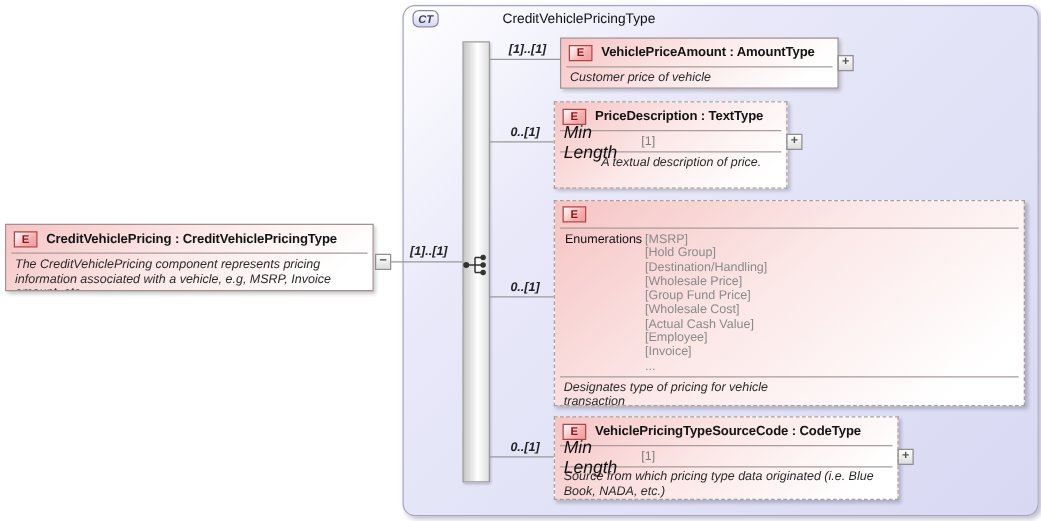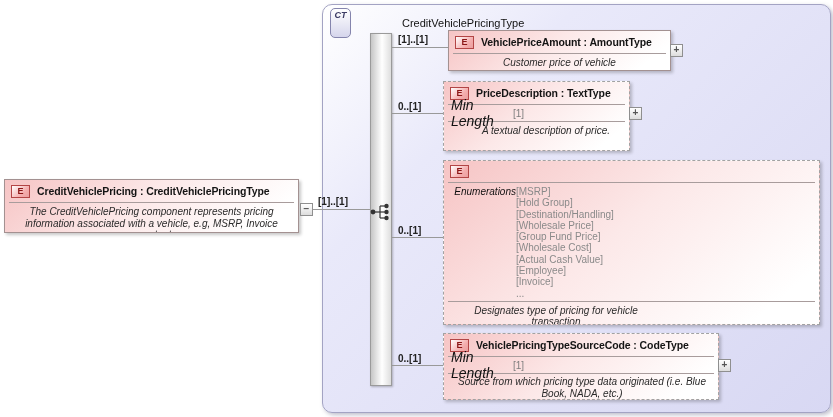--- a/index.html
+++ b/index.html
@@ -5,59 +5,59 @@
   html,body{margin:0;padding:0;background:#ffffff;}
   #canvas{position:relative;width:833px;height:417px;background:#ffffff;overflow:hidden;
           font-family:"Liberation Sans",sans-serif;}
 
   
   .ct-box{position:absolute;left:322px;top:4px;width:509px;height:409px;box-sizing:border-box;
           border:1px solid #a3a3c3;border-radius:10px;
           background:linear-gradient(135deg,#ffffff 0%,#e9e9fa 28%,#d8d8f3 100%);
           box-shadow:2px 2px 4px rgba(110,110,140,.45);}
   .ct-header{position:absolute;left:330px;top:8px;display:flex;align-items:center;gap:7px;}
-  .ct-icon{width:21px;height:30px;box-sizing:border-box;border:1px solid #8585ad;border-radius:5px;
+  .ct-icon{width:21px;height:14px;box-sizing:border-box;border:1px solid #8585ad;border-radius:5px;
            background:linear-gradient(#ffffff,#d6d6ec);color:#3c3c64;
            font-size:9px;font-weight:bold;line-height:12px;text-align:center;font-style:italic;}
   .ct-title{font-size:11px;font-weight:normal;color:#111111;white-space:nowrap;margin-left:44px;}
 
   
   .seq-bar{position:absolute;left:370px;top:33px;width:22px;height:353px;box-sizing:border-box;
            border:1px solid #9a9a9a;
            background:linear-gradient(to right,#c6c6c6,#ffffff 55%,#dedede);
            box-shadow:1px 1px 2px rgba(0,0,0,.25);}
   .seq-icon{position:absolute;left:368px;top:202px;}
 
   
   .hline{position:absolute;height:1px;background:#999999;}
   .toggle{position:absolute;width:13px;height:13px;box-sizing:border-box;border:1px solid #8f8f8f;
           background:linear-gradient(#ffffff,#dddddd);color:#555555;cursor:pointer;
           font-size:10px;line-height:10px;text-align:center;font-weight:bold;}
-  .card{position:absolute;font-size:10px;font-weight:bold;color:#222222;
-        text-align:left;white-space:nowrap;}
+  .card{position:absolute;font-size:10px;font-style:italic;font-weight:bold;color:#222222;
+        text-align:center;white-space:nowrap;}
 
   
   .ebox{position:absolute;box-sizing:border-box;overflow:hidden;
         background:linear-gradient(140deg,#f6c4c4 0%,#fce8e8 45%,#ffffff 88%);
         box-shadow:2px 2px 3px rgba(0,0,0,.22);}
   .solid{border:1px solid #a39191;}
   .dashed{border:1px dashed #a2a2a2;}
   .row-title{display:flex;align-items:center;gap:7px;height:22px;padding:0 6px;}
   .eicon{width:19px;height:13px;box-sizing:border-box;border:1px solid #b34545;flex:0 0 19px;
          background:linear-gradient(135deg,#ffffff,#f4adad 65%,#eb9f9f);
          color:#8b1616;font-size:9px;font-weight:bold;line-height:11px;text-align:center;}
   .etitle{font-size:10.5px;font-weight:bold;color:#141414;white-space:nowrap;letter-spacing:-0.1px;}
   .sep{border-top:1px solid #a89c9c;margin:0 4px;height:0;}
   .row-facet{display:flex;align-items:center;height:16px;padding:0 7px;}
   .facet-name{font-size:14px;font-style:italic;color:#111111;width:62px;}
   .facet-value{font-size:10px;color:#7d7d7d;}
-  .annot{font-style:italic;font-size:10px;line-height:11.5px;color:#2a2a2a;padding:3px 7px 0 7px;text-align:center;}
+  .annot{font-style:italic;font-size:10px;line-height:11.5px;color:#2a2a2a;padding:3px 7px 0 7px;}
   .enum-block{padding:3px 0 2px 0;}
   .enumrow{display:flex;padding:0 8px;font-size:10px;line-height:11.3px;}
-  .enumlabel{width:64px;flex:0 0 64px;font-style:italic;color:#111111;text-align:right;}
+  .enumlabel{width:64px;flex:0 0 64px;color:#111111;}
   .enumval{color:#8a8a8a;white-space:nowrap;}
 </style>
 </head>
 <body>
 
 <div id="canvas">
 
   <div class="ct-box"></div>
   <div class="ct-header">
     <span class="ct-icon">CT</span>

